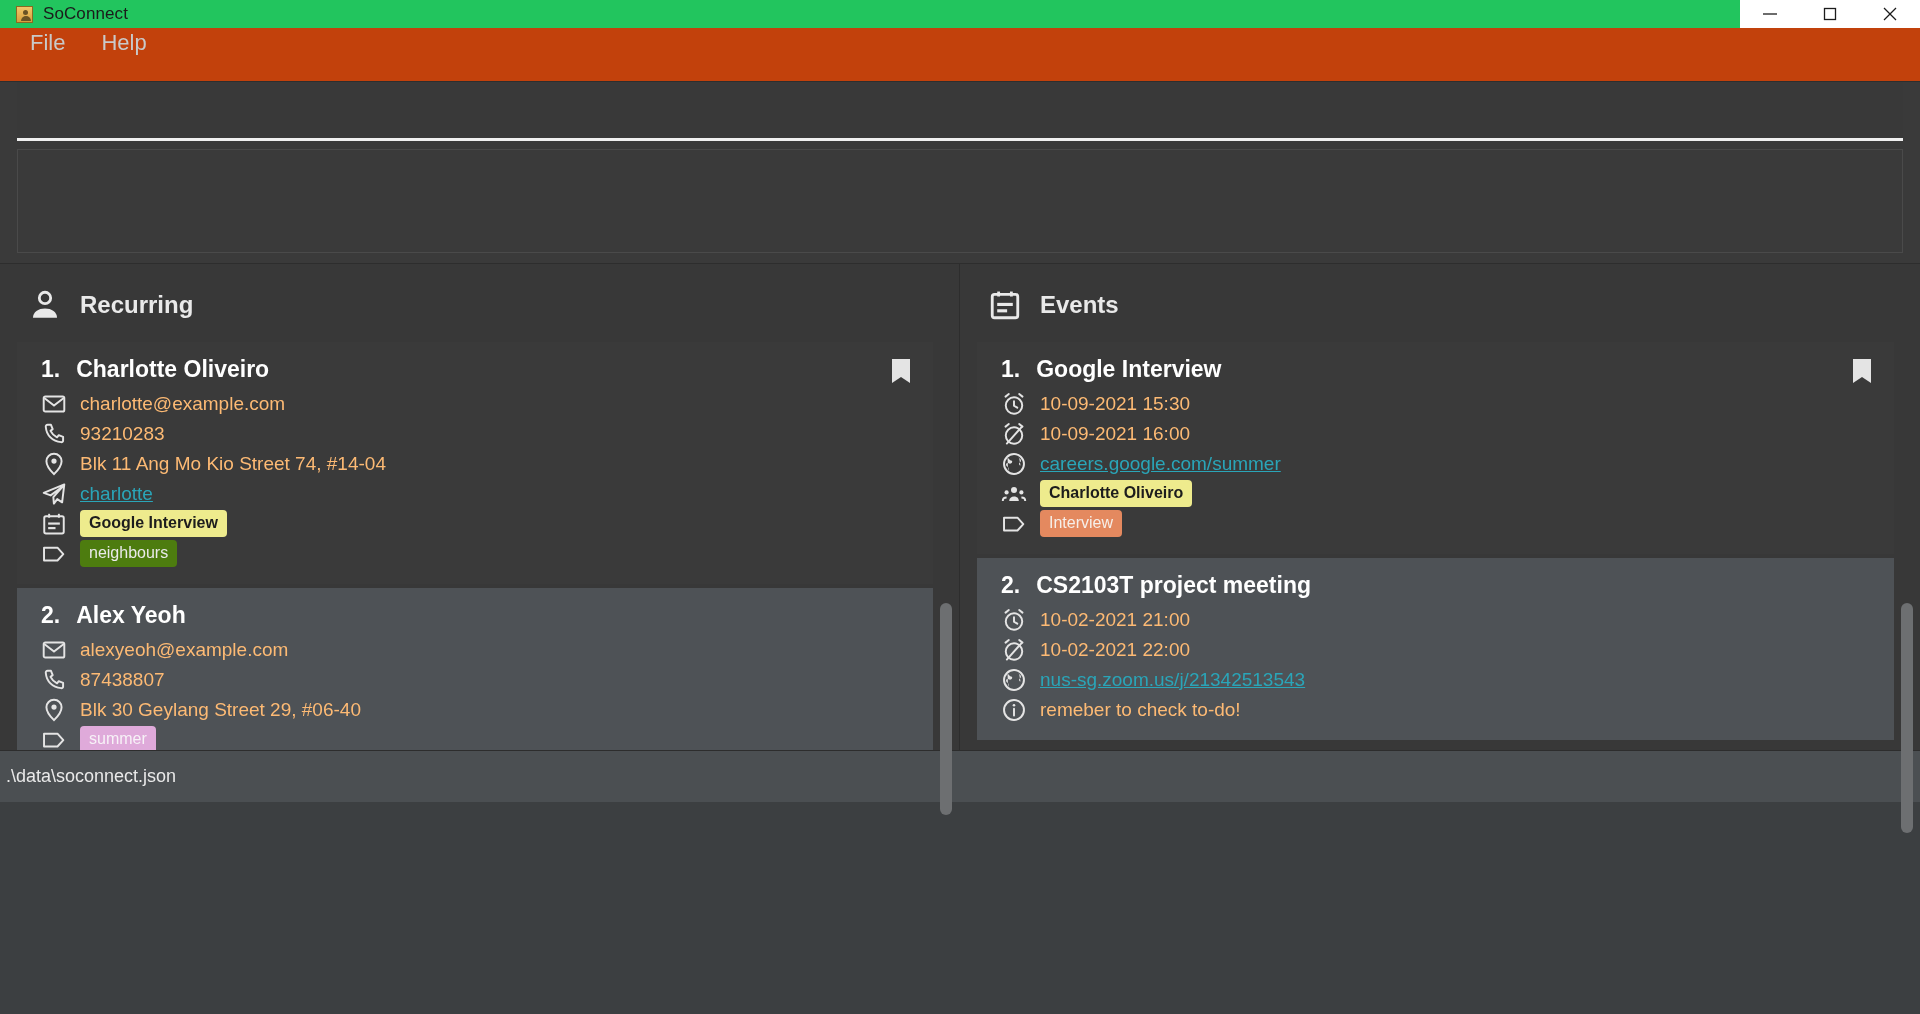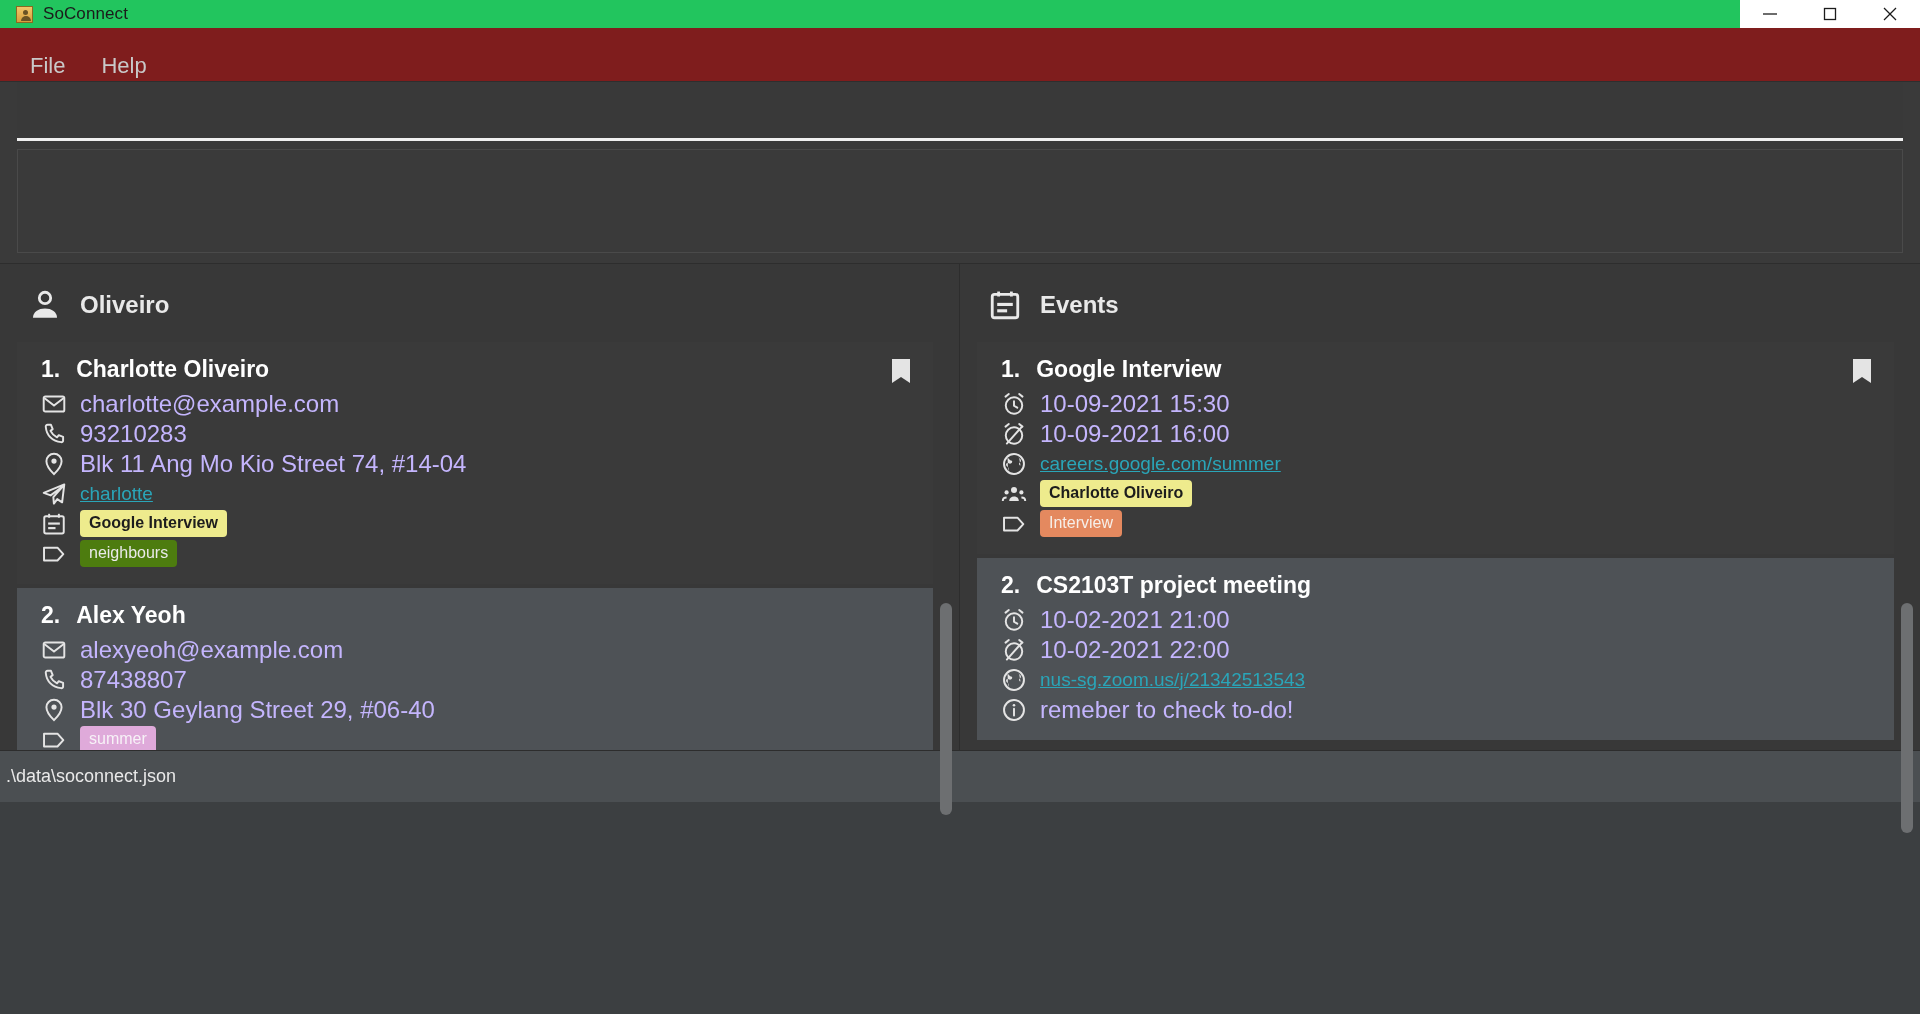--- a/index.html
+++ b/index.html
@@ -36,22 +36,22 @@
   .win-controls { position: absolute; right: 0; top: 0; height: 28px; display: flex; }
   .win-btn {
     width: 60px; height: 28px; display: flex;
     align-items: center; justify-content: center;
     background: #ffffff;
   }
   .win-btn svg { display: block; }
 
   
   .menubar {
-    height: 53px; background: #7f1d1d;
-    display: flex; align-items: flex-end;
+    height: 53px; background: #c2410c;
+    display: flex; align-items: flex-start;
     padding-left: 16px; gap: 8px;
   }
   .menu-item {
     font-size: 22px; color: #c9c9c9;
     padding: 4px 14px; line-height: 1;
   }
 
   
   .command-wrap {
     background: #3a3a3a; border-top: 1px solid #2e2e2e;
@@ -112,21 +112,21 @@
     margin-bottom: 6px;
   }
   .card-index { font-size: 23px; color: #ffffff; font-weight: 700; }
   .card-name { font-size: 23px; color: #ffffff; font-weight: 700; }
 
   .field-row {
     display: flex; align-items: center; gap: 13px;
     min-height: 29px; margin-top: 1px;
   }
   .field-icon { width: 26px; height: 26px; flex: none; display: block; }
-  .field-text { font-size: 24px; color: #c4b5fd; }
+  .field-text { font-size: 19px; color: #fdba74; }
   .field-link {
     font-size: 19px; color: #2aa5b8; text-decoration: underline;
     cursor: pointer;
   }
 
   .chips { display: flex; align-items: center; gap: 11px; flex-wrap: wrap; }
   .chip {
     font-size: 16px; padding: 3px 9px 4px 9px;
     border-radius: 4px; line-height: 1.25; white-space: nowrap;
   }
@@ -206,21 +206,21 @@
 </div>
 
 <div class="main">
 
   <div class="panel panel-contacts">
     <div class="panel-header">
       <svg class="panel-icon" viewBox="0 0 24 24">
         <circle cx="12" cy="7" r="4" fill="none" stroke="#e9e9e9" stroke-width="2"></circle>
         <path d="M3.5 21c0-4.2 3.8-6.6 8.5-6.6s8.5 2.4 8.5 6.6z" fill="#e9e9e9"></path>
       </svg>
-      <div class="panel-header-title">Oliveiro</div>
+      <div class="panel-header-title">Recurring</div>
     </div>
 
     <div class="list-scroll">
       <div class="list-inner" id="contacts-list">
           <div class="card">
             <svg class="bookmark" viewBox="0 0 20 26">
     <path d="M1 1h18v24l-9-6-9 6z" fill="#e4e4e4"></path>
             </svg>
             <div class="card-title">
           <span class="card-index">1.</span>

